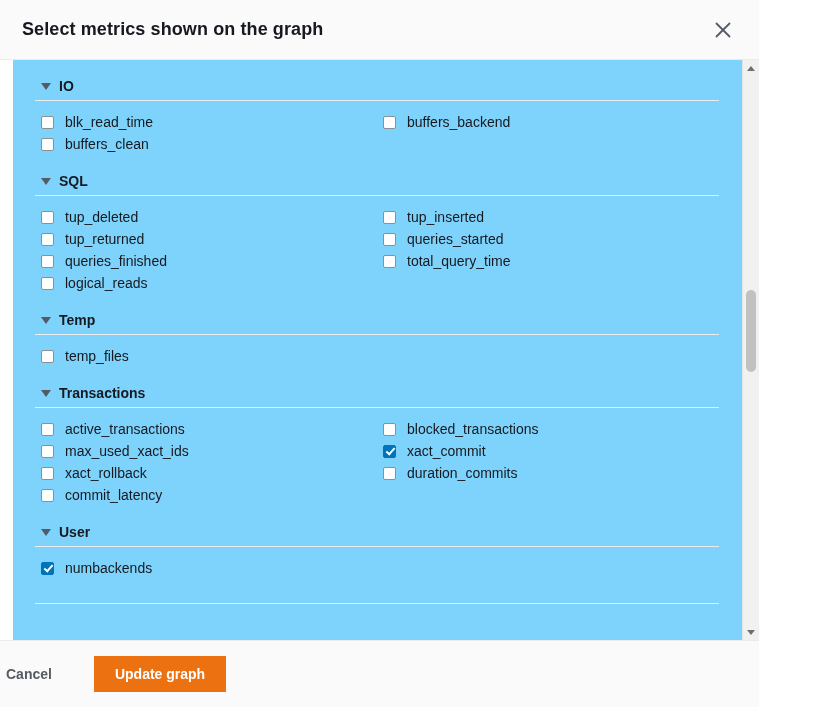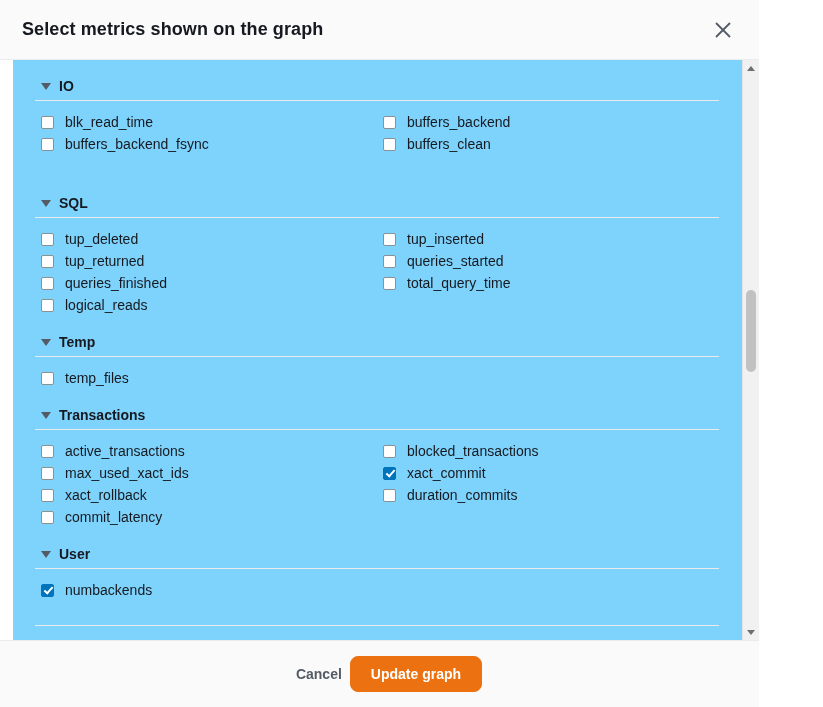--- a/index.html
+++ b/index.html
@@ -169,40 +169,39 @@
   }
 
   .dialog-footer {
     position: absolute;
     left: 0; right: 0; bottom: 0;
     height: 67px;
     background: #fafafa;
     border-top: 1px solid #e9ebed;
     display: flex;
     align-items: center;
-    justify-content: center;
+    justify-content: flex-start;
     padding-right: 22px;
-    gap: 2px;
-    box-sizing: border-box;
-    padding-left: 35px;
+    gap: 36px;
+    box-sizing: border-box;
   }
   .btn-cancel {
     background: transparent;
     border: none;
     font-size: 14px;
     font-weight: bold;
     color: #545b64;
     cursor: pointer;
     padding: 8px 6px;
     font-family: "Liberation Sans", sans-serif;
   }
   .btn-primary {
     background: #ec7211;
     border: 1px solid #ec7211;
-    border-radius: 8px;
+    border-radius: 0;
     color: #ffffff;
     font-size: 14px;
     font-weight: bold;
     padding: 9px 20px;
     cursor: pointer;
     font-family: "Liberation Sans", sans-serif;
   }
 </style>
 </head>
 <body>
@@ -230,24 +229,20 @@
             <div class="item">
               <span class="cb"></span>
               <span class="item-label">blk_read_time</span>
             </div>
             <div class="item">
               <span class="cb"></span>
               <span class="item-label">buffers_backend</span>
             </div>
             <div class="item">
               <span class="cb"></span>
-              <span class="item-label">buffers_backend_fsync</span>
-            </div>
-            <div class="item">
-              <span class="cb"></span>
               <span class="item-label">buffers_clean</span>
             </div>
             <div style="height: 22px;"></div>
           </div>
         </div>
         <div class="group">
           <div class="group-header">
             <span class="caret"></span>
             <span class="group-title">SQL</span>
           </div>

